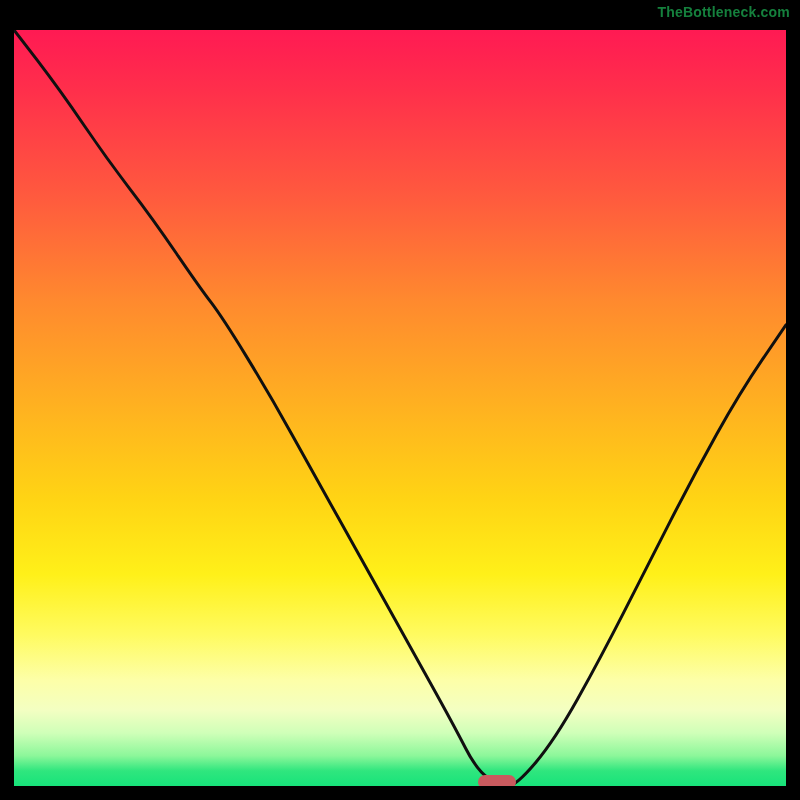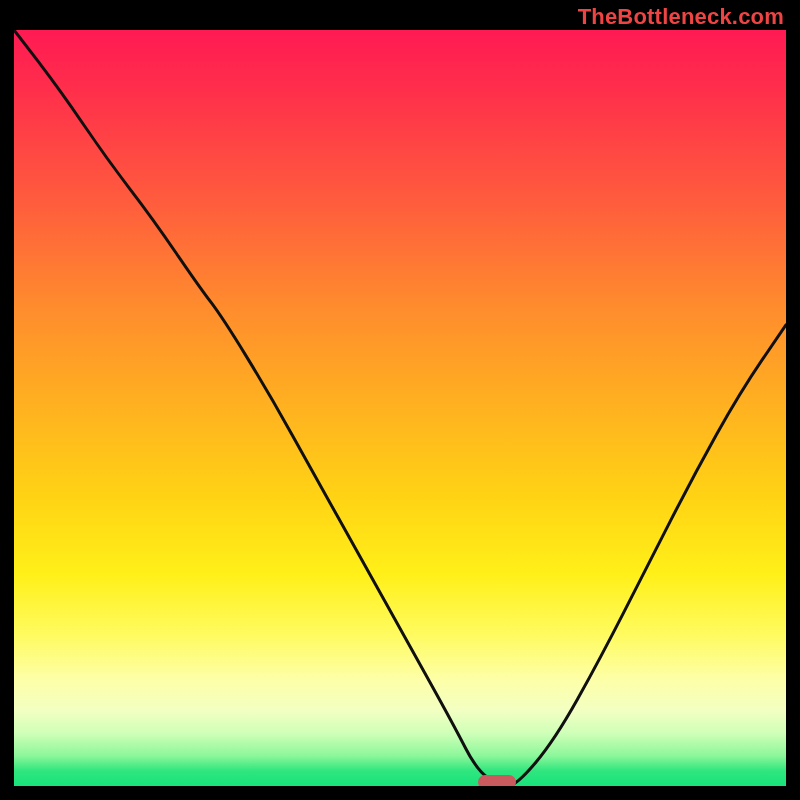--- a/index.html
+++ b/index.html
@@ -62,25 +62,25 @@
     width: 38px;
     height: 14px;
     border-radius: 7px;
     background: #c95a5e;
     transform: translate(-50%, -50%);
     pointer-events: none;
   }
   .watermark {
     position: absolute;
     top: 4px;
-    right: 16px;
+    right: 10px;
     font-family: Arial, Helvetica, sans-serif;
-    font-size: 22px;
+    font-size: 14px;
     font-weight: 600;
-    color: #ef4444;
+    color: #15803d;
     letter-spacing: 0.2px;
     user-select: none;
   }
 </style>
 </head>
 <body>
 
 <div class="frame">
 
   <div class="watermark">TheBottleneck.com</div>

